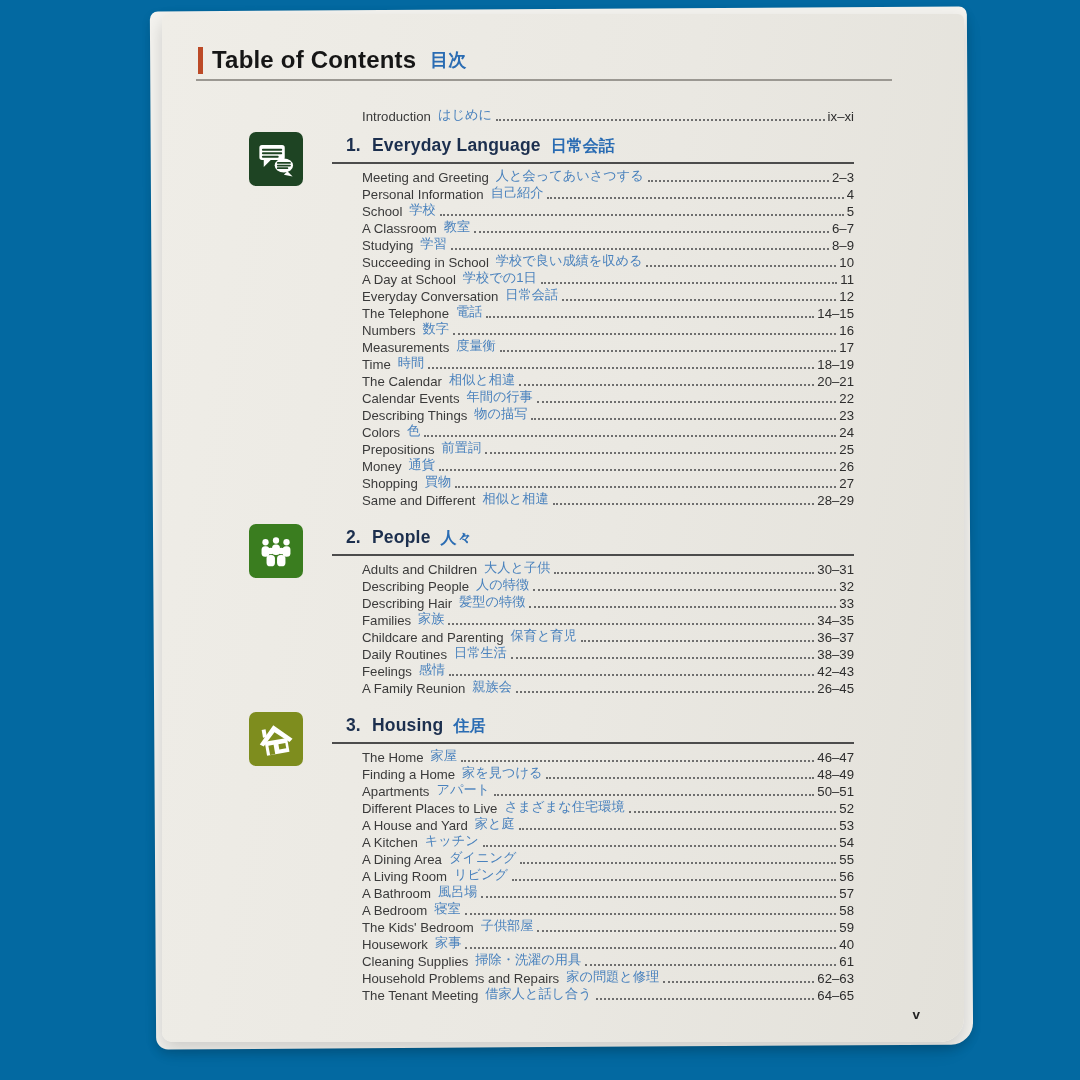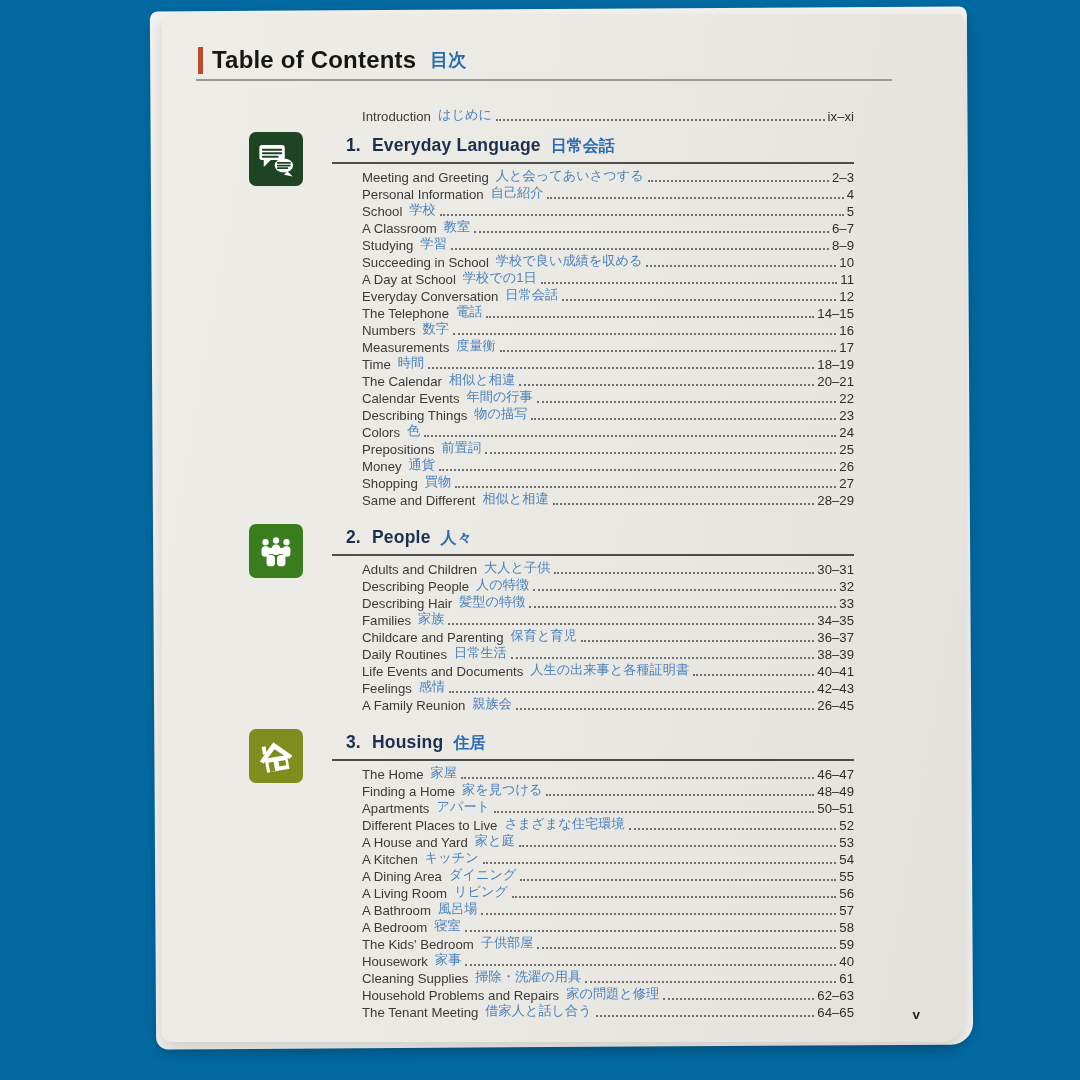--- a/index.html
+++ b/index.html
@@ -304,26 +304,20 @@
     <span class="pg">36–37</span>
   </div>
 
   <div class="row">
     <span class="en">Daily Routines</span>
     <span class="jp">日常生活</span>
     <span class="dots"></span>
     <span class="pg">38–39</span>
   </div>
 
-  <div class="row">
-    <span class="en">Life Events and Documents</span>
-    <span class="jp">人生の出来事と各種証明書</span>
-    <span class="dots"></span>
-    <span class="pg">40–41</span>
-  </div>
 
   <div class="row">
     <span class="en">Feelings</span>
     <span class="jp">感情</span>
     <span class="dots"></span>
     <span class="pg">42–43</span>
   </div>
 
   <div class="row">
     <span class="en">A Family Reunion</span>

